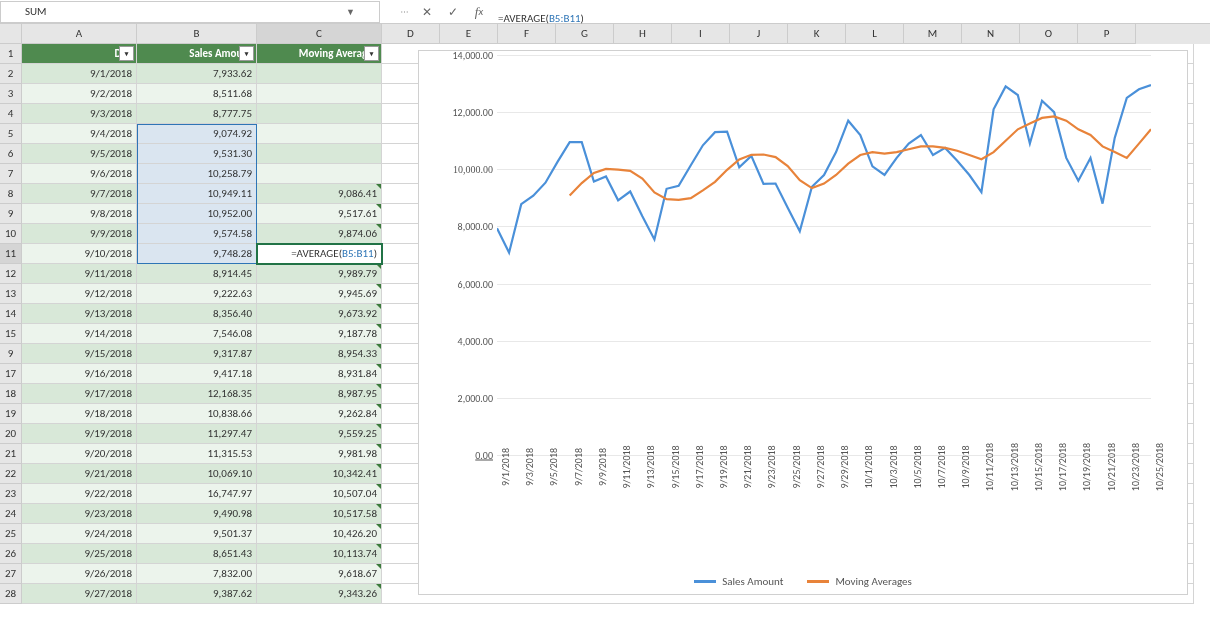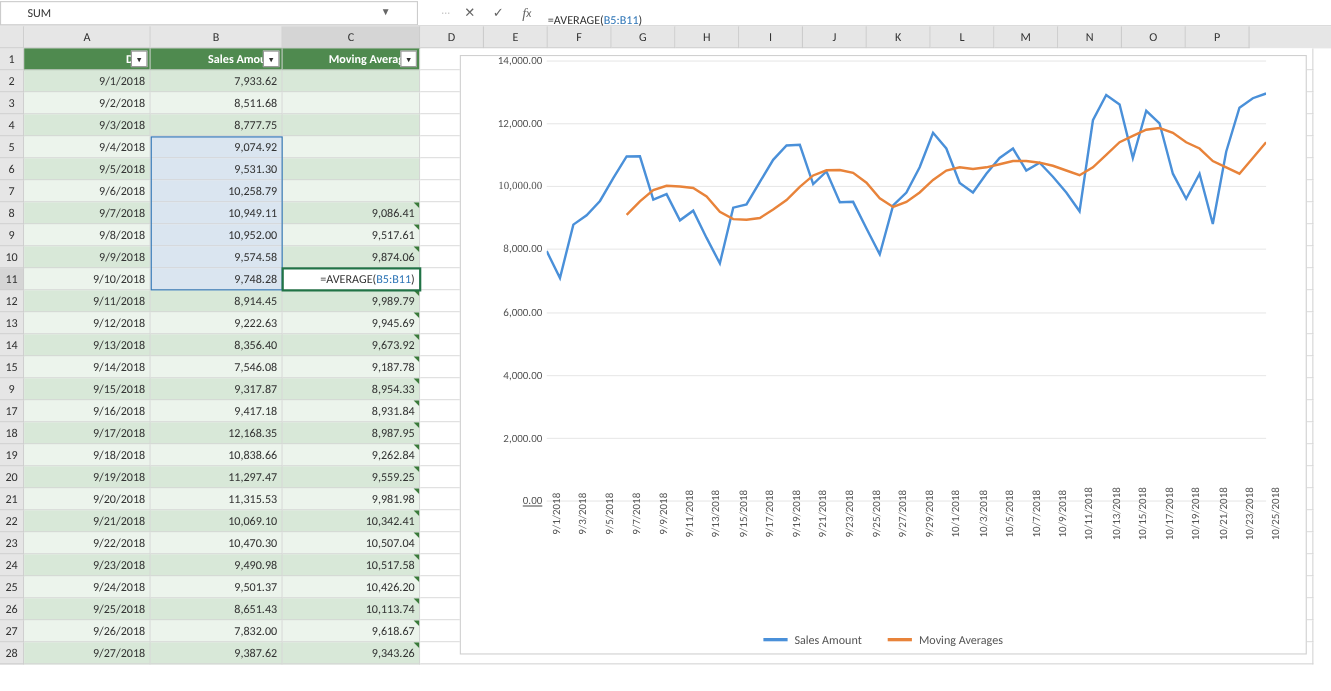--- a/index.html
+++ b/index.html
@@ -249,21 +249,21 @@
           <div class="cell rest"></div>
         </div>
         <div class="row">
           <div class="cell a band-dark">9/21/2018</div>
           <div class="cell b band-dark">10,069.10</div>
           <div class="cell c band-dark">10,342.41<div class="tri"></div></div>
           <div class="cell rest"></div>
         </div>
         <div class="row">
           <div class="cell a band-light">9/22/2018</div>
-          <div class="cell b band-light">10,470.30</div>
+          <div class="cell b band-light">16,747.97</div>
           <div class="cell c band-light">10,507.04<div class="tri"></div></div>
           <div class="cell rest"></div>
         </div>
         <div class="row">
           <div class="cell a band-dark">9/23/2018</div>
           <div class="cell b band-dark">9,490.98</div>
           <div class="cell c band-dark">10,517.58<div class="tri"></div></div>
           <div class="cell rest"></div>
         </div>
         <div class="row">

